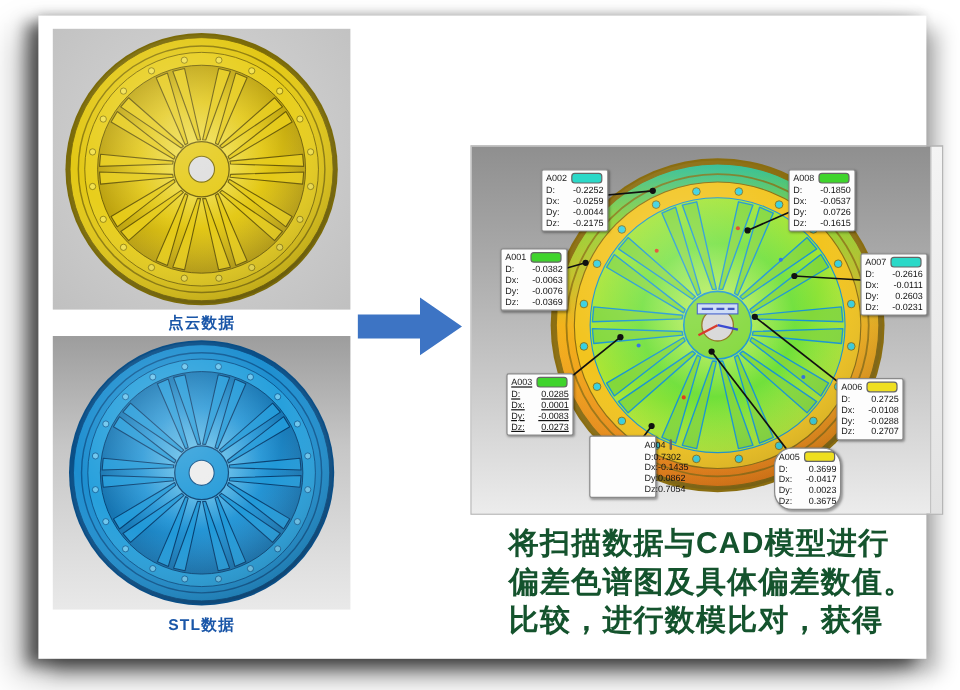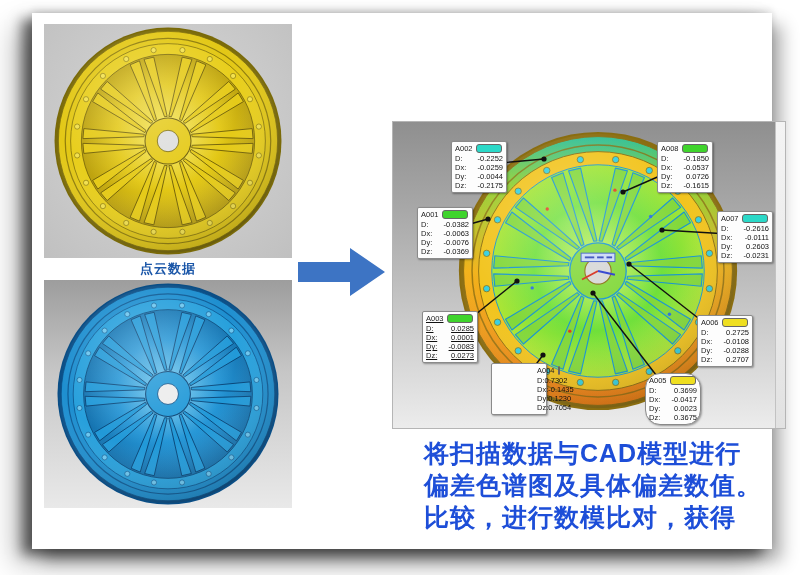--- a/index.html
+++ b/index.html
@@ -27,21 +27,21 @@
        box-shadow:1px 1px 2px rgba(0,0,0,.35);font-size:7.5px;line-height:9px;color:#111;
        padding:2px 3px 2px 3px;box-sizing:border-box;}
   .ann-head{display:flex;align-items:center;gap:3px;margin-bottom:1px;}
   .ann-id{font-size:7.5px;color:#222;}
   .ann-swatch{display:inline-block;width:24px;height:7px;border:1px solid #666;border-radius:3px;}
   .ann-row{display:flex;justify-content:space-between;}
   .ann-key{color:#222;}
   .ann-val{color:#111;}
   .scroll-strip{position:absolute;right:0;top:0;width:9px;height:100%;
       background:linear-gradient(#f4f4f4,#e2e2e2);border-left:1px solid #c2c2c2;}
-  .desc{position:absolute;left:392px;top:424px;width:356px;color:#1d4ed8;font-weight:bold;
+  .desc{position:absolute;left:392px;top:424px;width:356px;color:#14532d;font-weight:bold;
         font-size:25px;line-height:32px;letter-spacing:1px;white-space:nowrap;}
 </style>
 </head>
 <body>
 
 <div id="stage">
   <div class="slide">
 
     <div class="img-panel panel-top">
       <div class="wheel-holder" id="wheel-yellow" style="left:8px;top:2px;width:232px;height:230px;"><svg width="100%" height="100%" viewBox="0 0 300 300">
@@ -166,20 +166,21 @@
             <polygon points="119.2,158.8 118.5,155.6 39.0,153.1 40.2,166.2" fill="#2199d8" stroke="#063f70" stroke-width="1.2" stroke-linejoin="round"></polygon>
             <polygon points="118.5,144.4 119.2,141.2 40.2,133.8 39.0,146.9" fill="#2199d8" stroke="#063f70" stroke-width="1.2" stroke-linejoin="round"></polygon>
             <polygon points="119.9,139.1 121.2,136.0 58.4,87.3 51.6,98.6" fill="#2199d8" stroke="#063f70" stroke-width="1.2" stroke-linejoin="round"></polygon>
             <polygon points="127.8,127.0 130.3,124.8 70.7,72.3 62.1,82.3" fill="#2199d8" stroke="#063f70" stroke-width="1.2" stroke-linejoin="round"></polygon>
             <polygon points="132.1,123.5 135.0,121.7 112.8,45.4 100.6,50.6" fill="#2199d8" stroke="#063f70" stroke-width="1.2" stroke-linejoin="round"></polygon>
             <circle cx="150" cy="150" r="30" fill="#2199d8" stroke="#063f70" stroke-width="1.4"></circle>
             <circle cx="150" cy="150" r="14" fill="#ececec" stroke="#0a4e86" stroke-width="1.2"></circle>
             <circle cx="150" cy="150" r="146" fill="url(#wbs)"></circle>
           </svg></div>
     </div>
+    <div class="caption cap2">STL数据</div>
 
     <div class="arrow">
       <svg width="88" height="50" viewBox="0 0 88 50">
         <polygon id="arrow-poly" points="0,15 52,15 52,1 87,25 52,49 52,35 0,35" fill="#3d74c4"></polygon>
       </svg>
     </div>
 
     <div class="dev-panel">
       <div class="dev-wheel" id="wheel-dev"><svg width="100%" height="100%" viewBox="0 0 300 300">
             <defs>
@@ -354,21 +355,21 @@
             <div class="ann-row">
               <span class="ann-key">D:</span>
               <span class="ann-val">0.7302</span>
             </div>
             <div class="ann-row">
               <span class="ann-key">Dx:</span>
               <span class="ann-val">-0.1435</span>
             </div>
             <div class="ann-row">
               <span class="ann-key">Dy:</span>
-              <span class="ann-val">0.1230</span>
+              <span class="ann-val">0.0862</span>
             </div>
             <div class="ann-row">
               <span class="ann-key">Dz:</span>
               <span class="ann-val">0.7054</span>
             </div>
           </div>
           <div class="ann" style="left: 252px; top: 251px; border-radius: 15px;">
             <div class="ann-head">
               <span class="ann-id">A005</span>
               <span class="ann-swatch" style="background: rgb(239, 223, 32);"></span>

